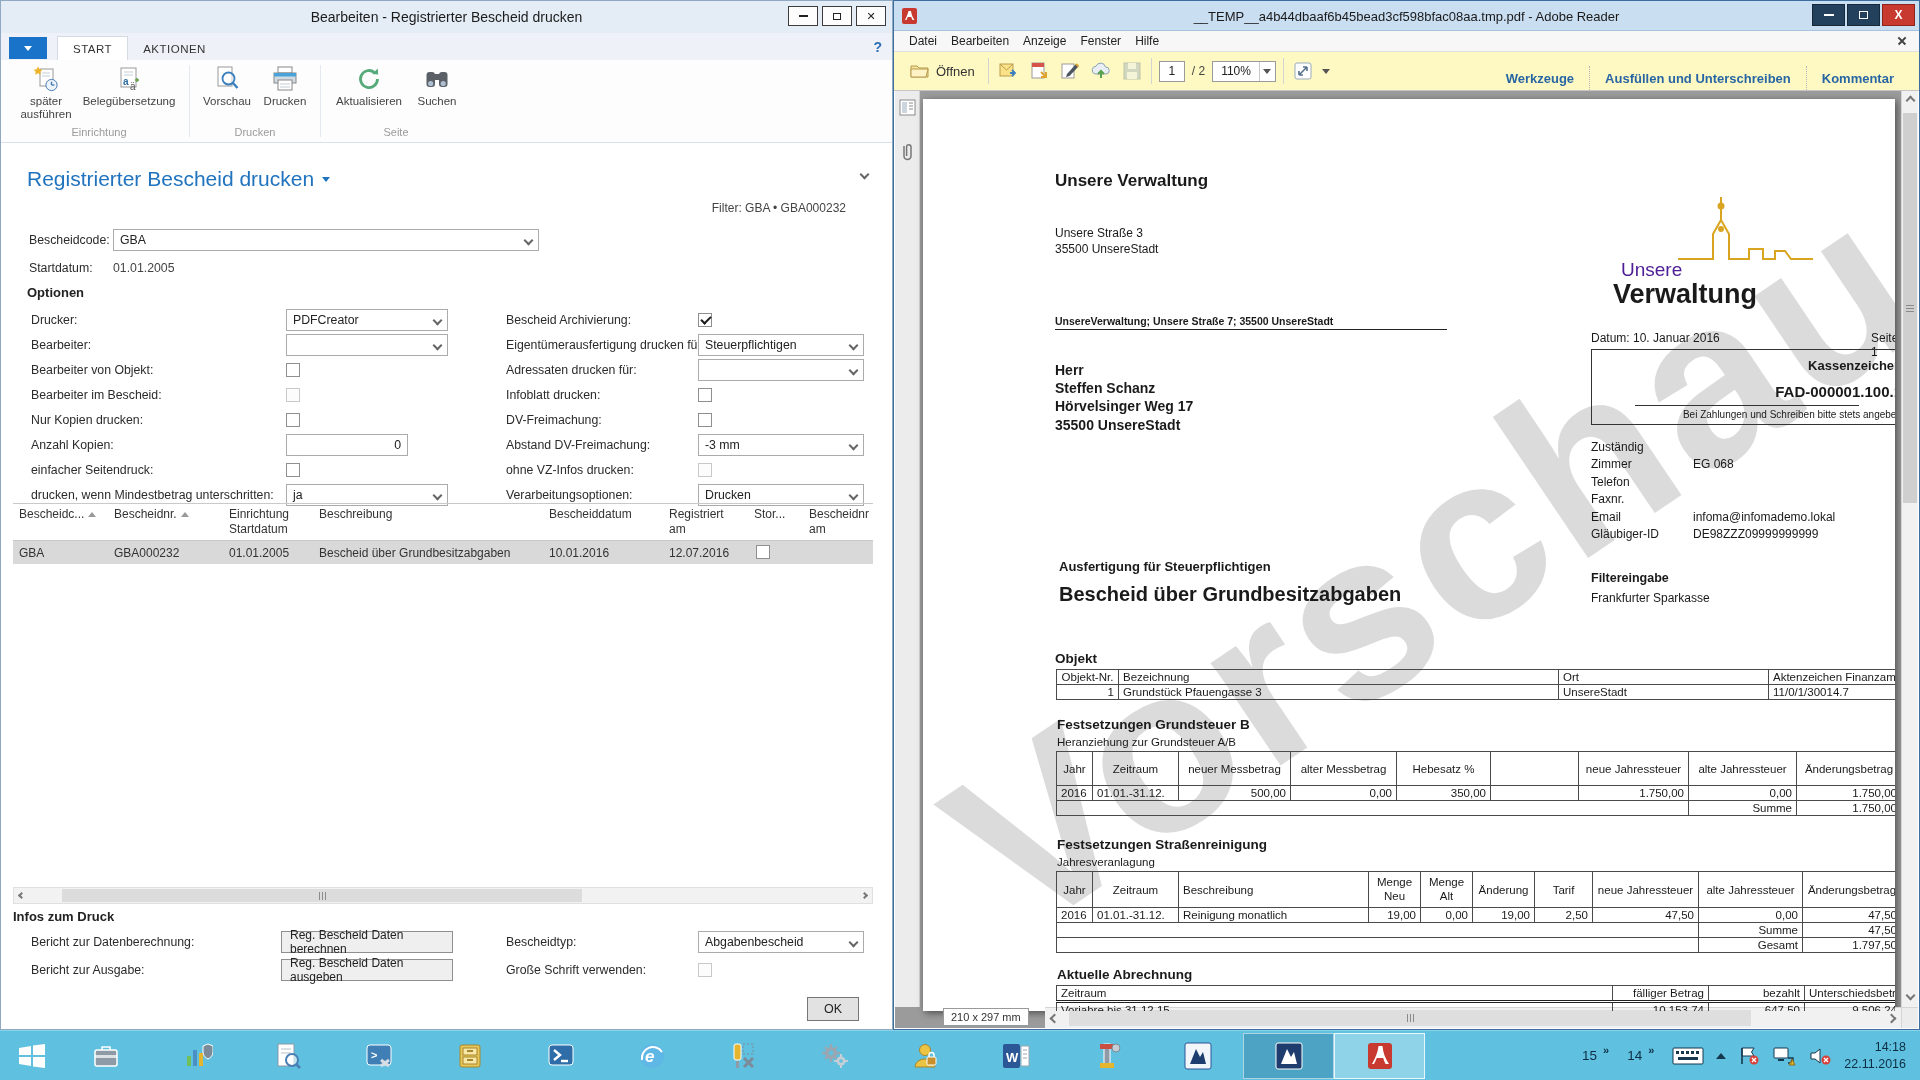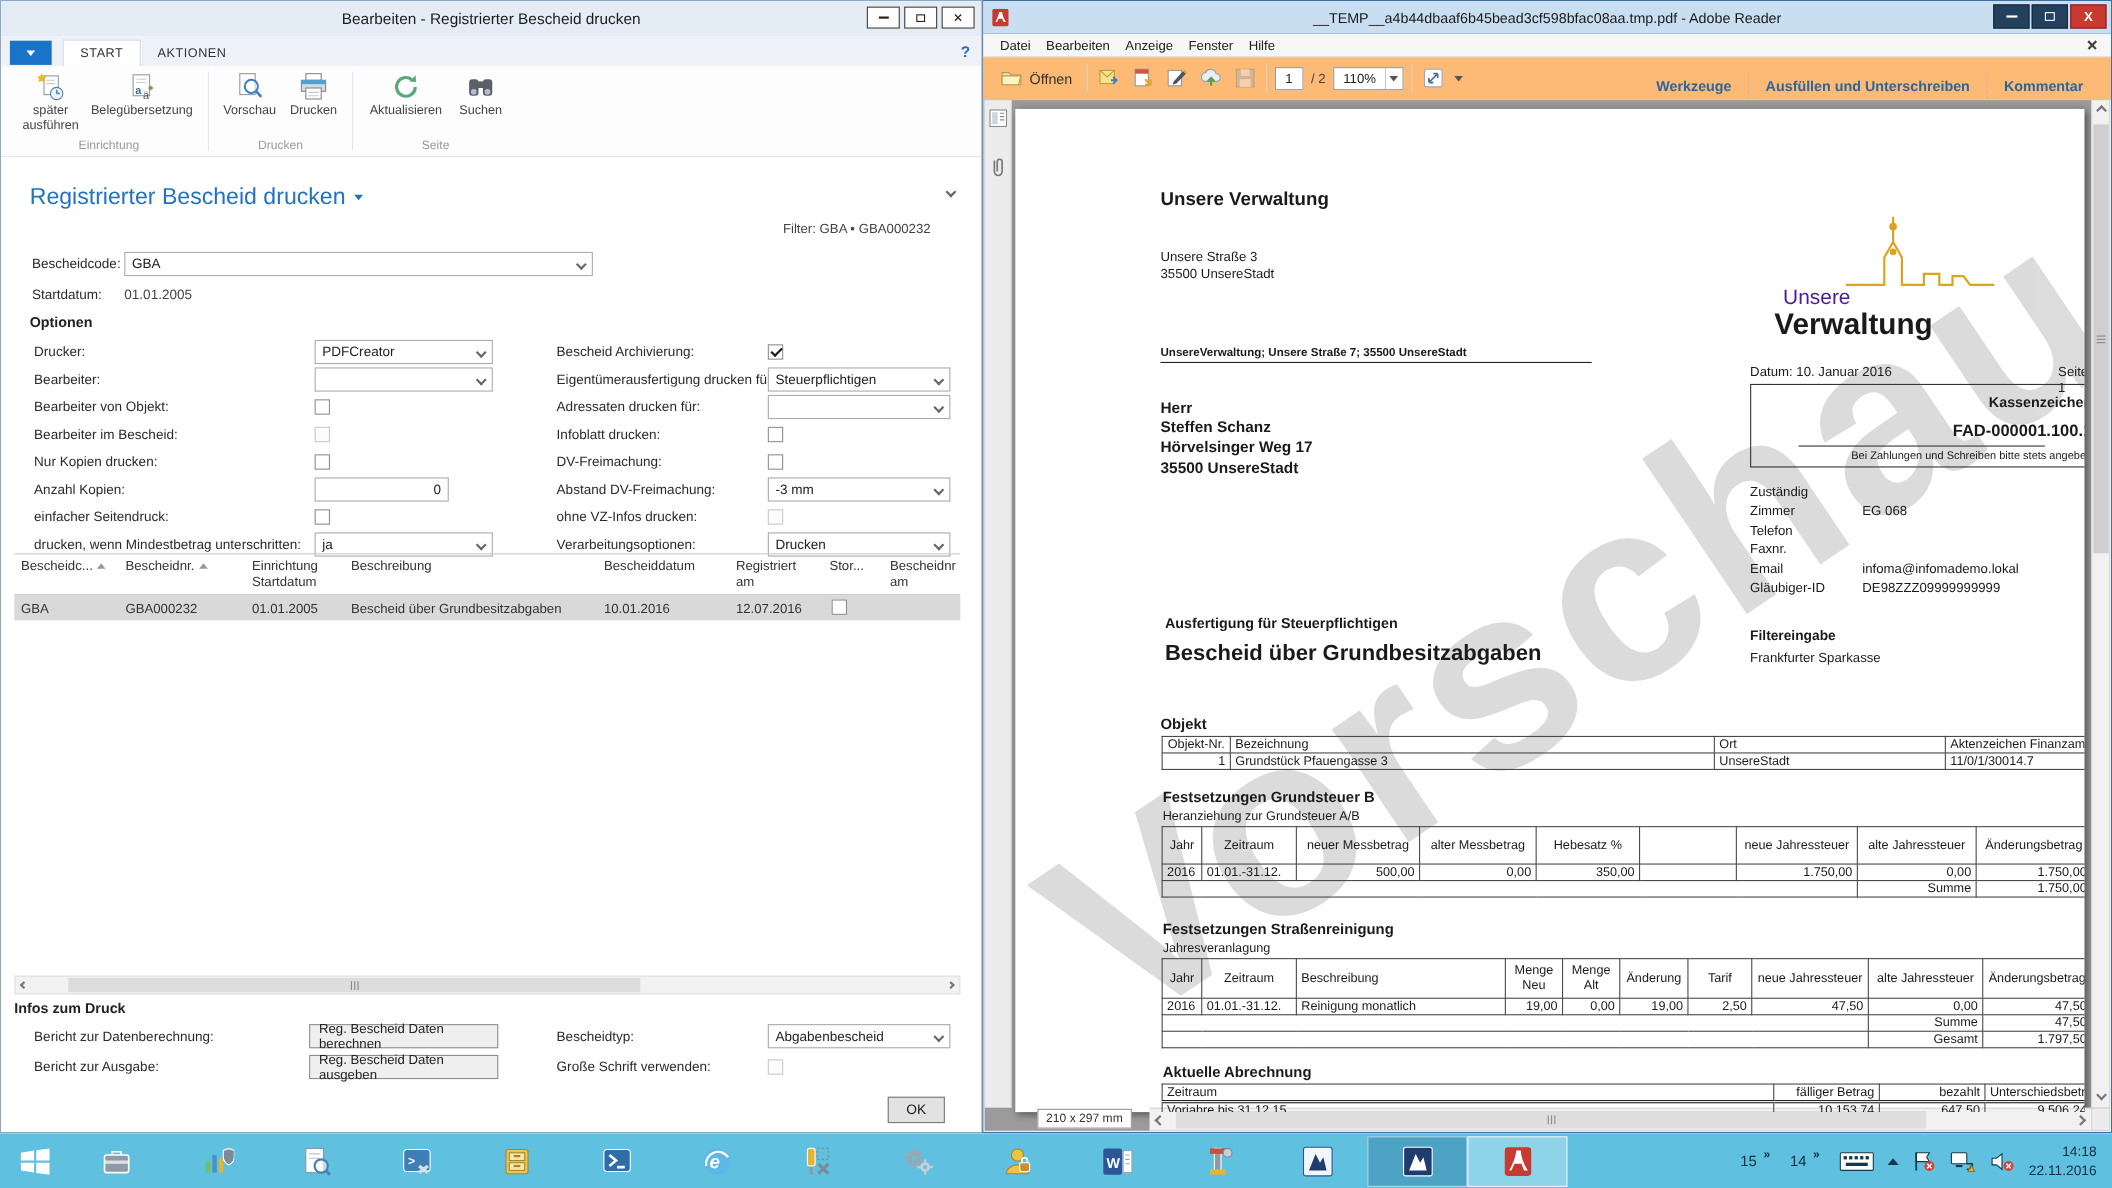--- a/index.html
+++ b/index.html
@@ -73,21 +73,21 @@
 .pdf-controls{position:absolute;right:4px;top:3px;display:flex}
 .pbtn{width:33px;height:22px;display:flex;align-items:center;justify-content:center;margin-left:2px;color:#fff;font-size:12px;background:#23405d;border:1px solid #16293c}
 .pbtn.close{background:#c8392f;border-color:#8f2219;font-weight:bold}
 .pbtn .sq{width:9px;height:8px;border:1.5px solid #fff}
 .pbtn .mindash{width:10px;height:2px;background:#fff}
 .pdf-menubar{position:absolute;left:0;top:30px;right:0;height:21px;background:#f7f7f7;border-bottom:1px solid #e0e0e0;display:flex;align-items:center;padding:0 8px;font-size:12px;color:#222}
 .pdf-menubar span{padding:0 7px}
 .mb-x{margin-left:auto;width:10px;height:10px;position:relative}
 .mb-x::before,.mb-x::after{content:"";position:absolute;left:0;top:4px;width:10px;height:1.6px;background:#444}
 .mb-x::before{transform:rotate(45deg)}.mb-x::after{transform:rotate(-45deg)}
-.pdf-toolbar{position:absolute;left:0;top:51px;right:0;height:39px;background:#fdba74;border-bottom:1px solid #c6c6c6;display:flex;align-items:center;padding:0 10px;gap:7px}
+.pdf-toolbar{position:absolute;left:0;top:51px;right:0;height:39px;background:#fef9c3;border-bottom:1px solid #c6c6c6;display:flex;align-items:center;padding:0 10px;gap:7px}
 .tb-sep{width:1px;height:26px;background:#d4d4d4}
 .openbtn{display:flex;align-items:center;gap:6px;font-size:13px;color:#333;padding:3px 6px}
 .ticon{width:24px;height:24px;display:flex;align-items:center;justify-content:center}
 .ticon svg{width:22px;height:22px}
 .pagebox{width:26px;height:21px;border:1px solid #9a9a9a;background:#fff;display:flex;align-items:center;justify-content:center;font-size:12px;color:#222}
 .pagetotal{font-size:12px;color:#444}
 .zoombox{height:21px;border:1px solid #9a9a9a;background:#fff;display:flex;align-items:center;font-size:12px;color:#222}
 .zoombox .zv{padding:0 8px}
 .zoombox .zdd{width:16px;height:100%;border-left:1px solid #c9c9c9;display:flex;align-items:center;justify-content:center}
 .pdf-links{margin-left:auto;display:flex;align-items:flex-end;height:100%}

